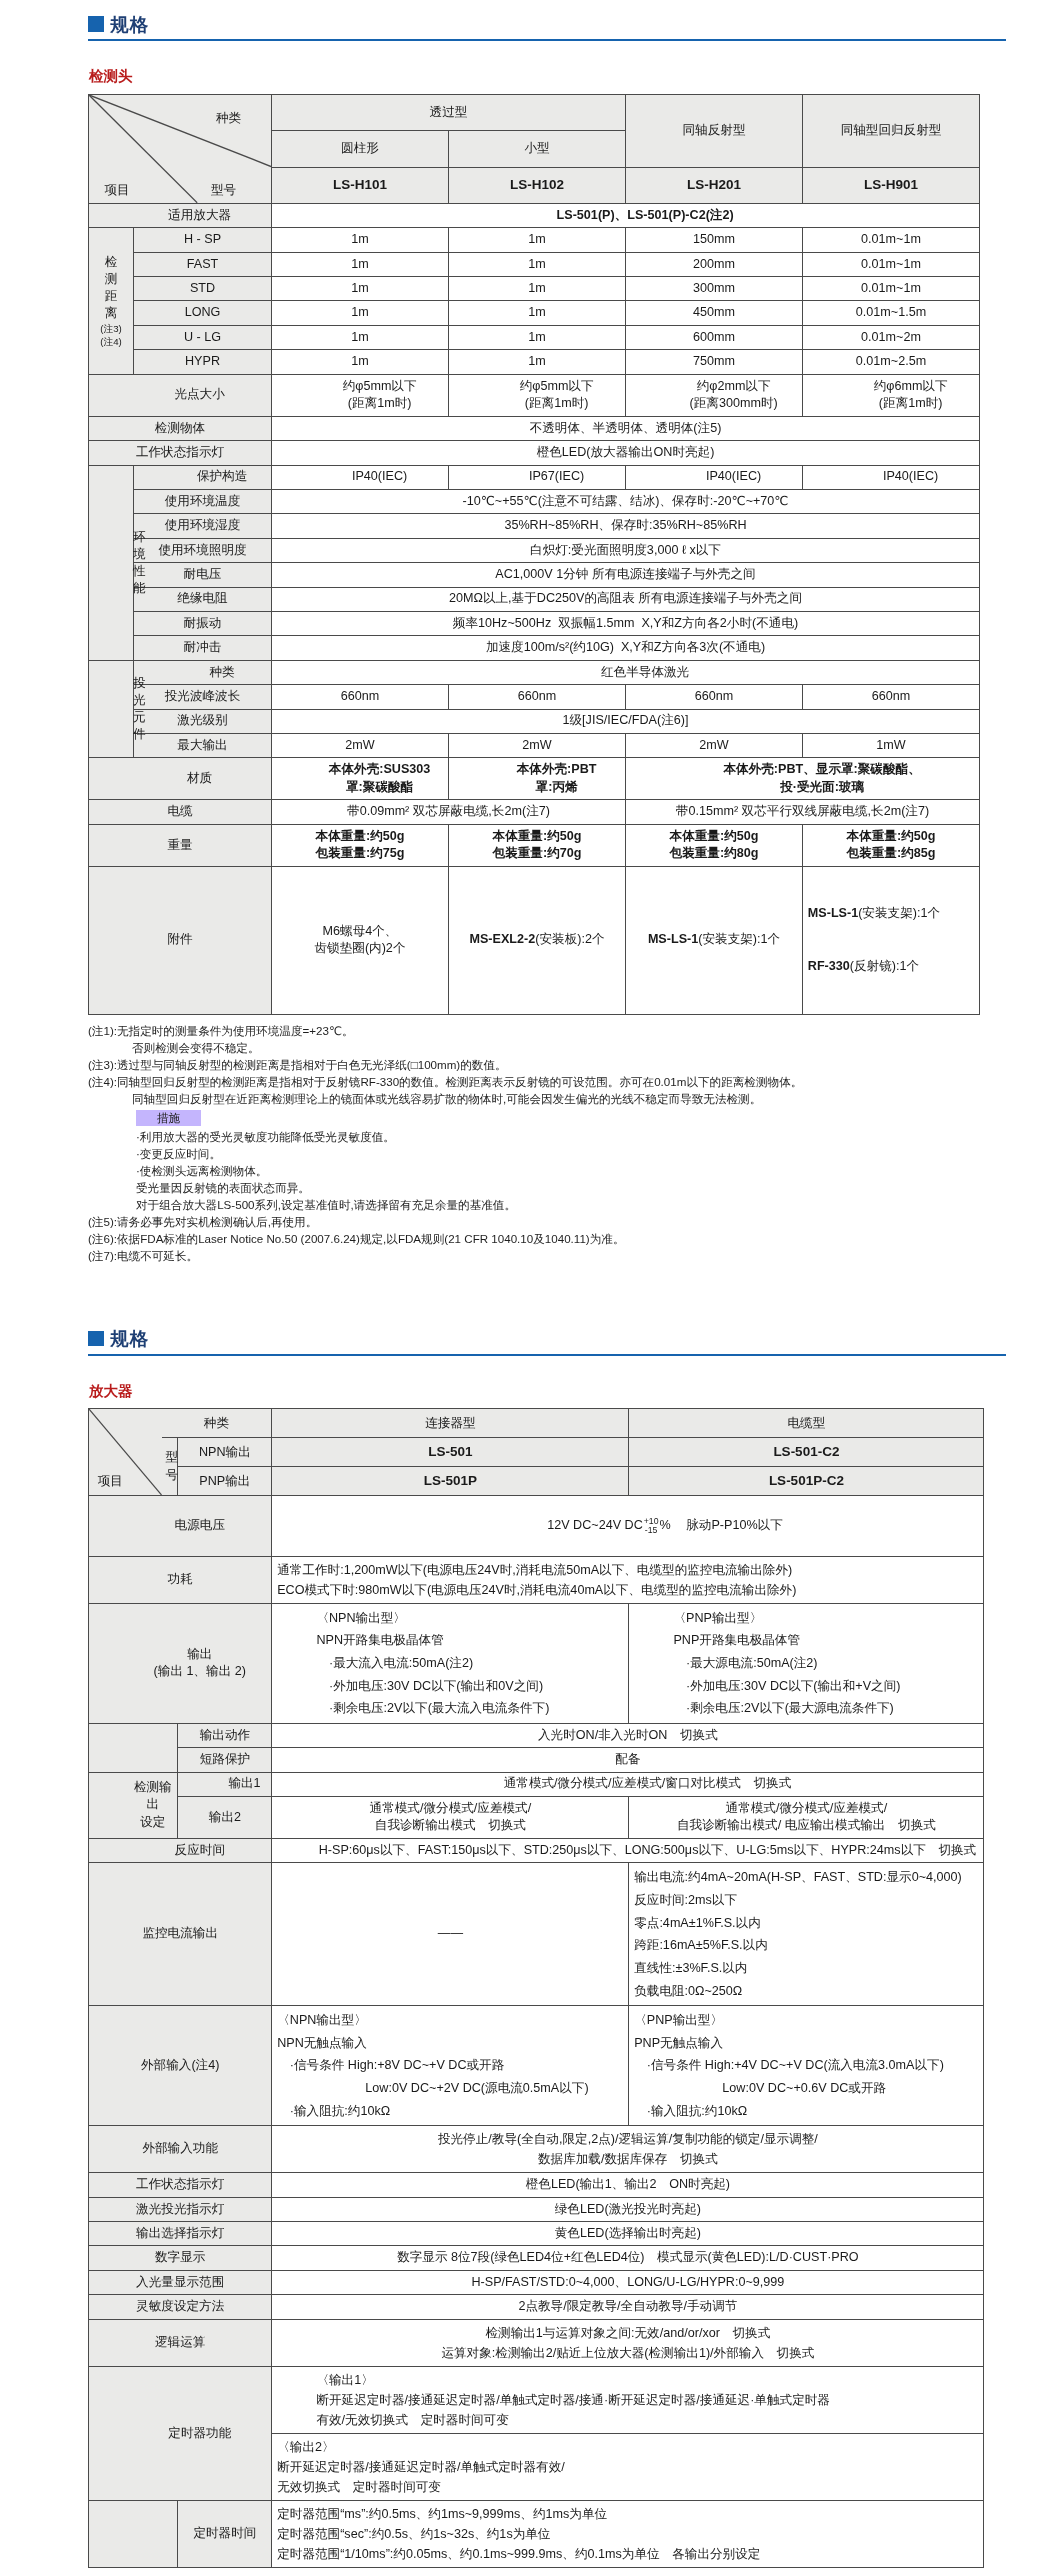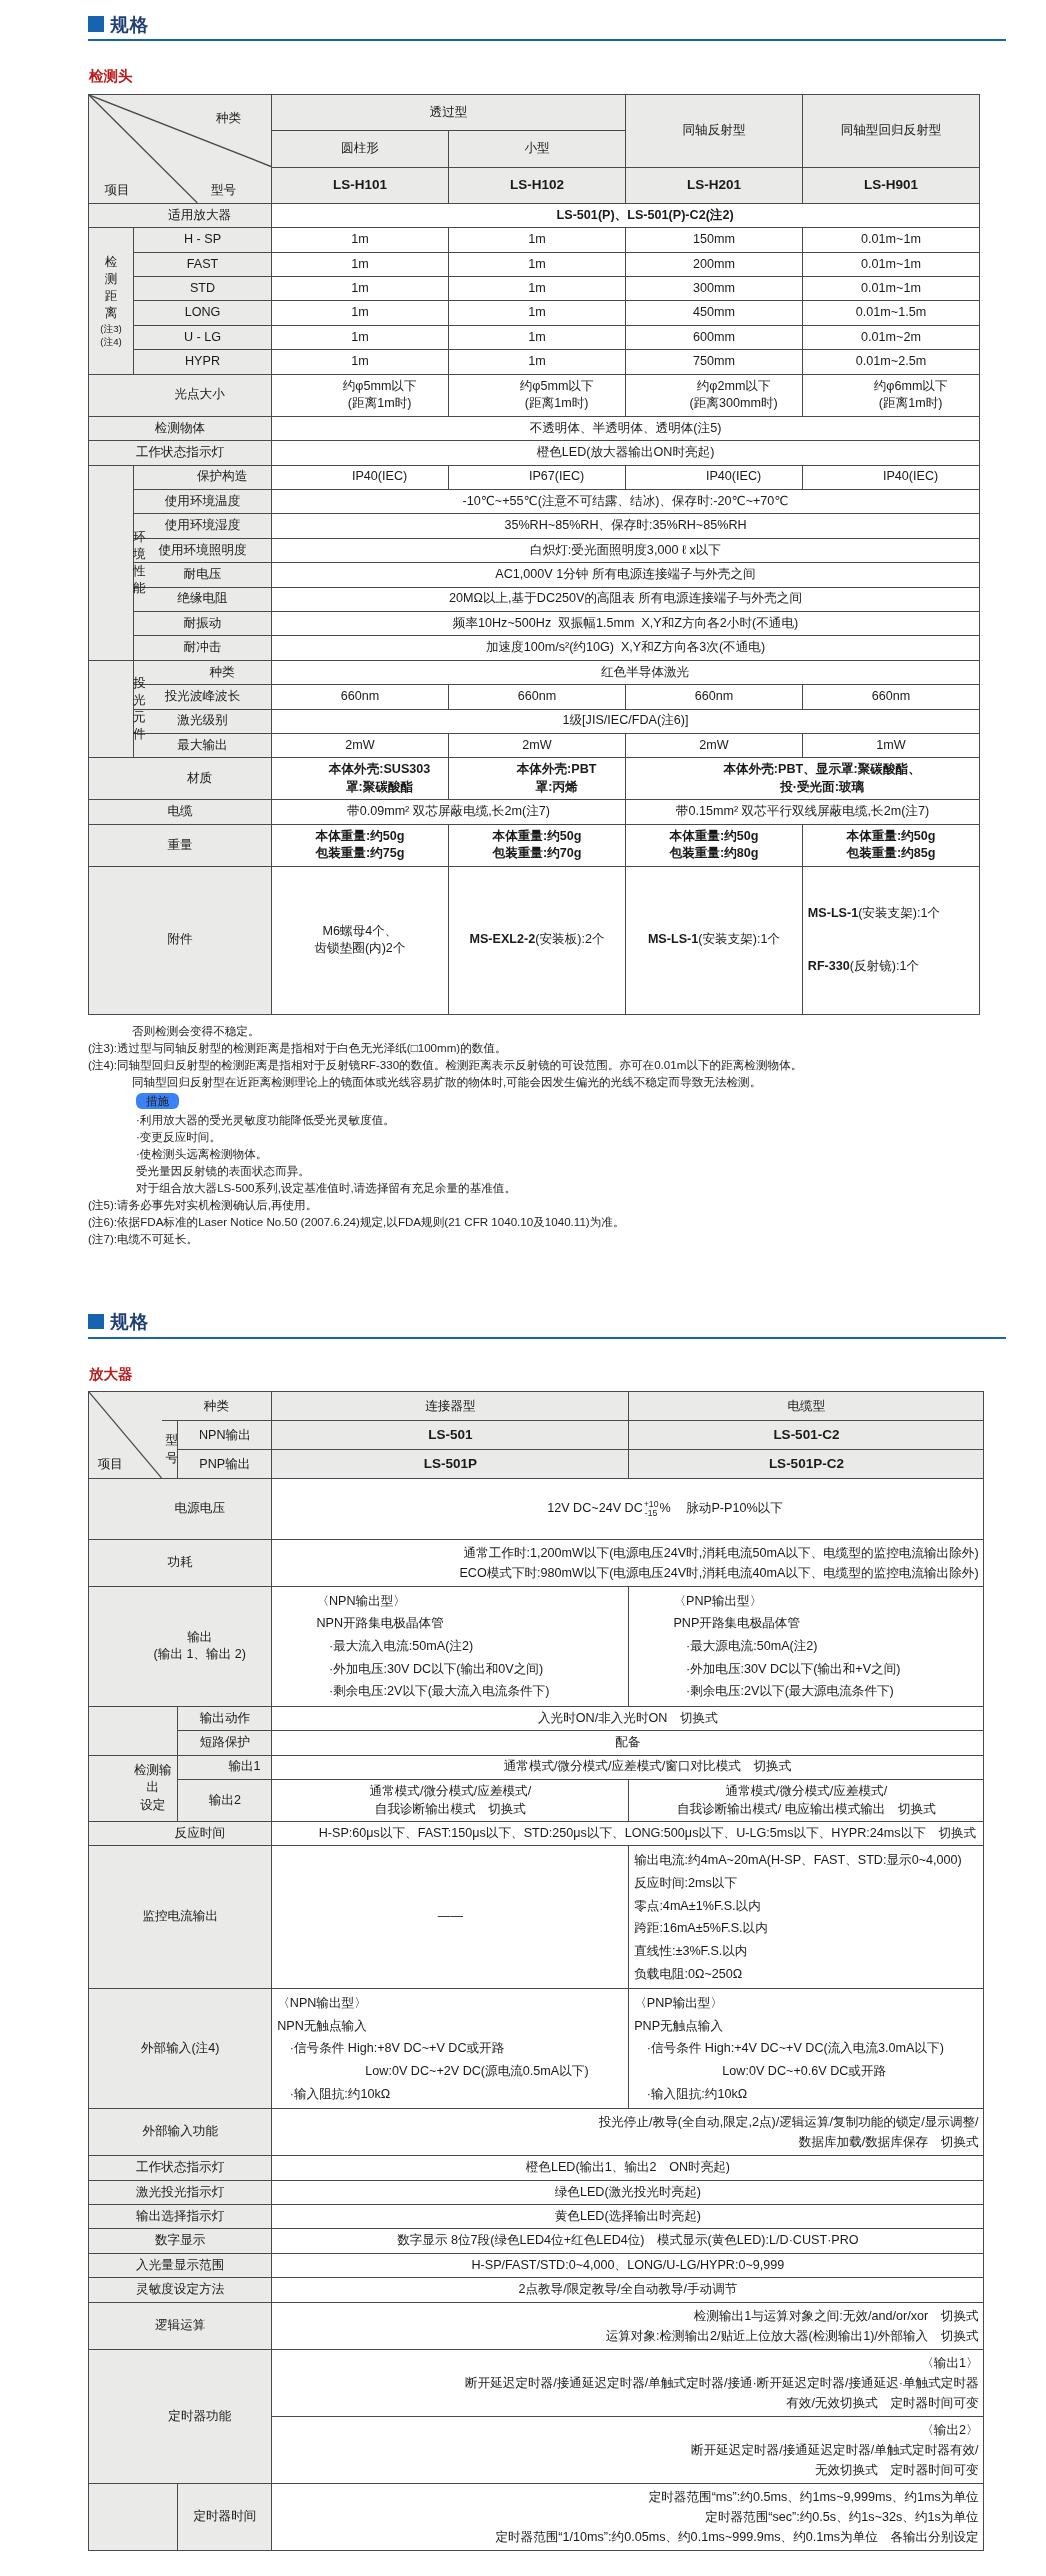--- a/index.html
+++ b/index.html
@@ -14,35 +14,35 @@
   table{border-collapse:collapse;border:1.9px solid #1a1a1a;table-layout:fixed;}
   td{border:1px solid #4a4a4a;font-size:12.6px;padding:2.9px 4.8px;vertical-align:middle;
      text-align:center;white-space:pre-wrap;line-height:1.4;word-break:break-all;}
   tr.hh td{height:26px;padding:1px 3.9px;}
   tr.sep > td{border-top:1.9px solid #1a1a1a;padding-left:44px;}
   .lab{background:#eaeae8;}
   .b{font-weight:bold;}
   .model{font-weight:bold;font-size:13.5px;}
   .left{text-align:left;}
   .lh-big{line-height:1.8;}
-  .lh-mid{line-height:1.6;text-align:right;}
+  .lh-mid{line-height:1.6;}
   .vcell{padding:1.9px 0;line-height:1.35;}
   .vnotes{font-size:9.7px;line-height:1.35;white-space:pre-line;}
   .vmain{white-space:pre-line;}
   .corner{position:relative;padding:0;}
   .corner svg{position:absolute;left:0;top:0;width:100%;height:100%;display:block;}
   .clabel{position:absolute;font-size:12.6px;white-space:pre-line;line-height:1.3;}
   .corner2{border-right:none;}
   .kind2{border-left:none;}
   .modelcol{border-left:none;padding:0 1px;}
   .notes{margin-top:8.7px;font-size:11.6px;line-height:1.38;color:#1f1f1f;width:913px;}
   .note{margin:1px 0;}
   .cont{padding-left:44px;}
   .tagline{padding-left:48px;margin:2.9px 0;}
-  .tag{background:#3b82f6;padding:0 10px;display:inline-block;border-radius:6px;}
+  .tag{background:#c4b5fd;padding:0 21px;display:inline-block;}
   .bullet{padding-left:48px;}
   .stack{display:inline-flex;flex-direction:column;font-size:8.7px;line-height:1.05;
      vertical-align:middle;margin:0 1px;}
   .gap{margin-left:15.5px;}
 </style>
 </head>
 <body>
 
 <div class="page">
 
@@ -256,20 +256,21 @@
       <td><b>MS-LS-1</b><span>(安装支架):1个</span></td>
       <td class="left">
         <div><b>MS-LS-1</b><span>(安装支架):1个</span></div>
         <div><b>RF-330</b><span>(反射镜):1个</span></div>
       </td>
     </tr>
   </tbody>
     </table>
 
   <div class="notes">
+    <div class="note">(注1):无指定时的测量条件为使用环境温度=+23℃。</div>
     <div class="note cont">否则检测会变得不稳定。</div>
     <div class="note">(注3):透过型与同轴反射型的检测距离是指相对于白色无光泽纸(□100mm)的数值。</div>
     <div class="note">(注4):同轴型回归反射型的检测距离是指相对于反射镜RF-330的数值。检测距离表示反射镜的可设范围。亦可在0.01m以下的距离检测物体。</div>
     <div class="note cont">同轴型回归反射型在近距离检测理论上的镜面体或光线容易扩散的物体时,可能会因发生偏光的光线不稳定而导致无法检测。</div>
     <div class="tagline"><span class="tag">措施</span></div>
     <div class="note bullet">·利用放大器的受光灵敏度功能降低受光灵敏度值。</div>
     <div class="note bullet">·变更反应时间。</div>
     <div class="note bullet">·使检测头远离检测物体。</div>
     <div class="note bullet">受光量因反射镜的表面状态而异。</div>
     <div class="note bullet">对于组合放大器LS-500系列,设定基准值时,请选择留有充足余量的基准值。</div>

